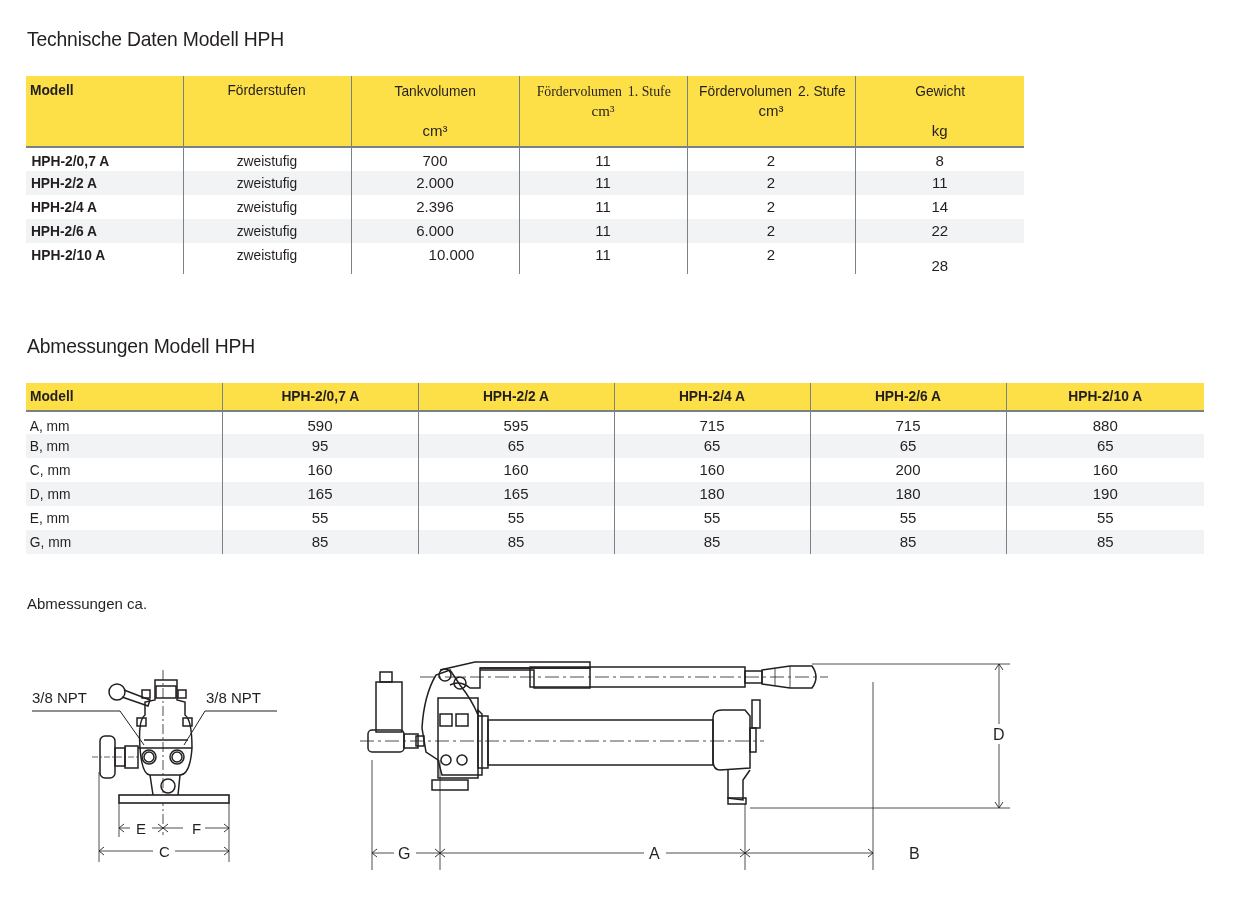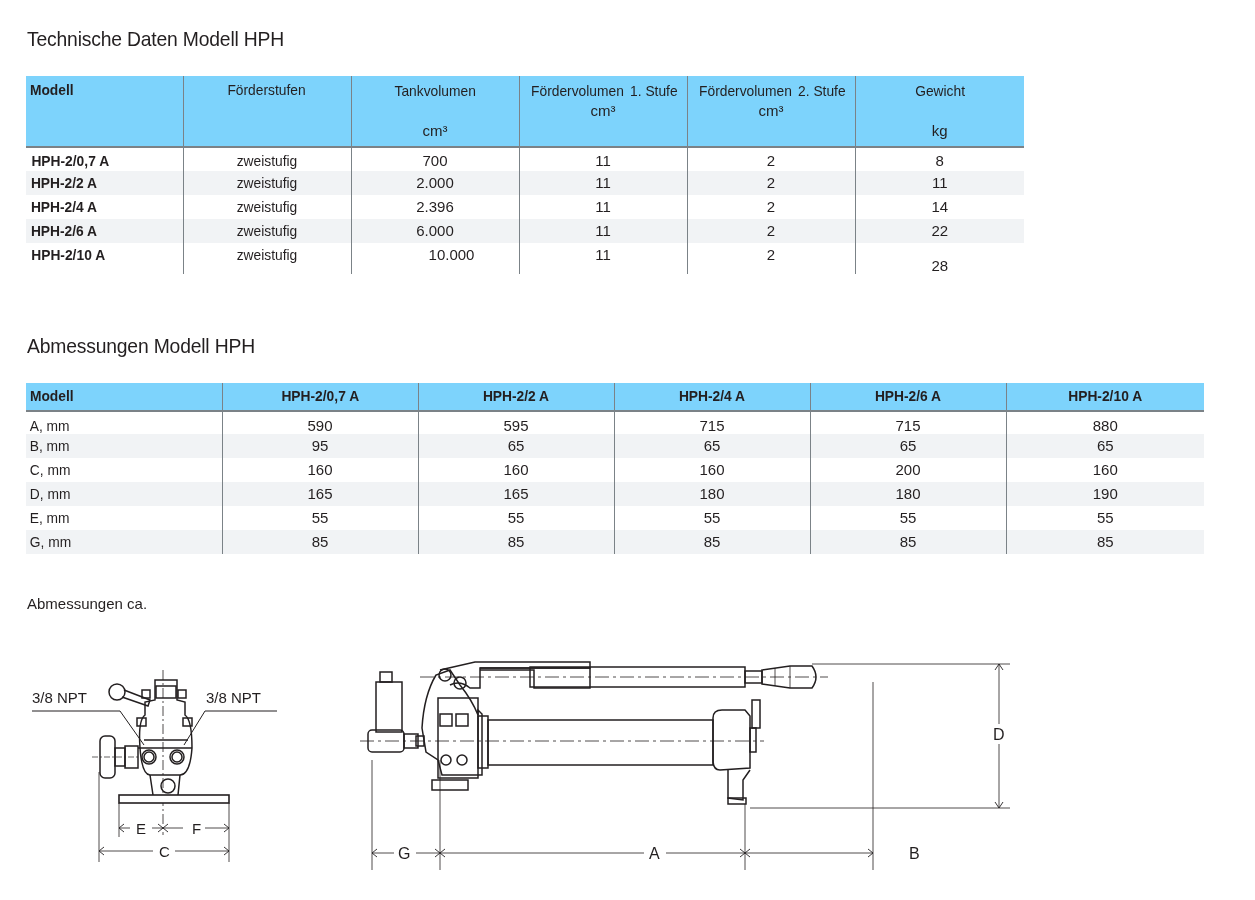--- a/index.html
+++ b/index.html
@@ -13,21 +13,21 @@
     color: #231f20; margin: 0; letter-spacing: -0.2px;
     transform: scaleX(0.92); transform-origin: left center;
   }
   table.spec {
     position: absolute; border-collapse: collapse; font-size: 15px;
     table-layout: fixed;
   }
   table.spec th, table.spec td {
     padding: 0; font-weight: normal; text-align: center; vertical-align: top;
   }
-  table.spec th { background: #7dd3fc; }
+  table.spec th { background: #fde047; }
   table.spec .col-sep { border-left: 1.5px solid #7b8287; }
   table.spec thead tr.last th { border-bottom: 2px solid #7b8287; }
   table.spec td.first, table.spec th.first { text-align: left; padding-left: 2px; }
   table.spec tbody tr:nth-child(even) td { background: #f1f3f5; }
   .bold { font-weight: bold; }
   .cond { display: inline-block; transform: scaleX(0.92); }
   .note { position: absolute; left: 27px; top: 595px; font-size: 15px; }
   svg text { font-family: "Liberation Sans", "DejaVu Sans", sans-serif; }
 </style>
 </head>
@@ -48,21 +48,21 @@
     <tr class="last" style="height:71px;">
       <th class="first" style="padding-top:5px;">
         <span class="bold cond">Modell</span>
       </th>
       <th class="col-sep" style="padding-top:5px;">
         <span class="cond">Förderstufen</span>
       </th>
       <th class="col-sep" style="padding-top:5px; line-height:20px;">
         <div class="cond">Tankvolumen</div><div>&nbsp;</div><div>cm³</div>
       </th>
-      <th class="col-sep" style="padding-top:5px; line-height:20px;">
+      <th class="col-sep" style="padding-top:5px; line-height:20px;font-family:Liberation Serif, serif;">
         <div class="cond">Fördervolumen</div><div class="cond">1. Stufe</div><div>cm³</div>
       </th>
       <th class="col-sep" style="padding-top:5px; line-height:20px;">
         <div class="cond">Fördervolumen</div><div class="cond">2. Stufe</div><div>cm³</div>
       </th>
       <th class="col-sep" style="padding-top:5px; line-height:20px;">
         <div class="cond">Gewicht</div><div>&nbsp;</div><div>kg</div>
       </th>
     </tr>
   </thead>

